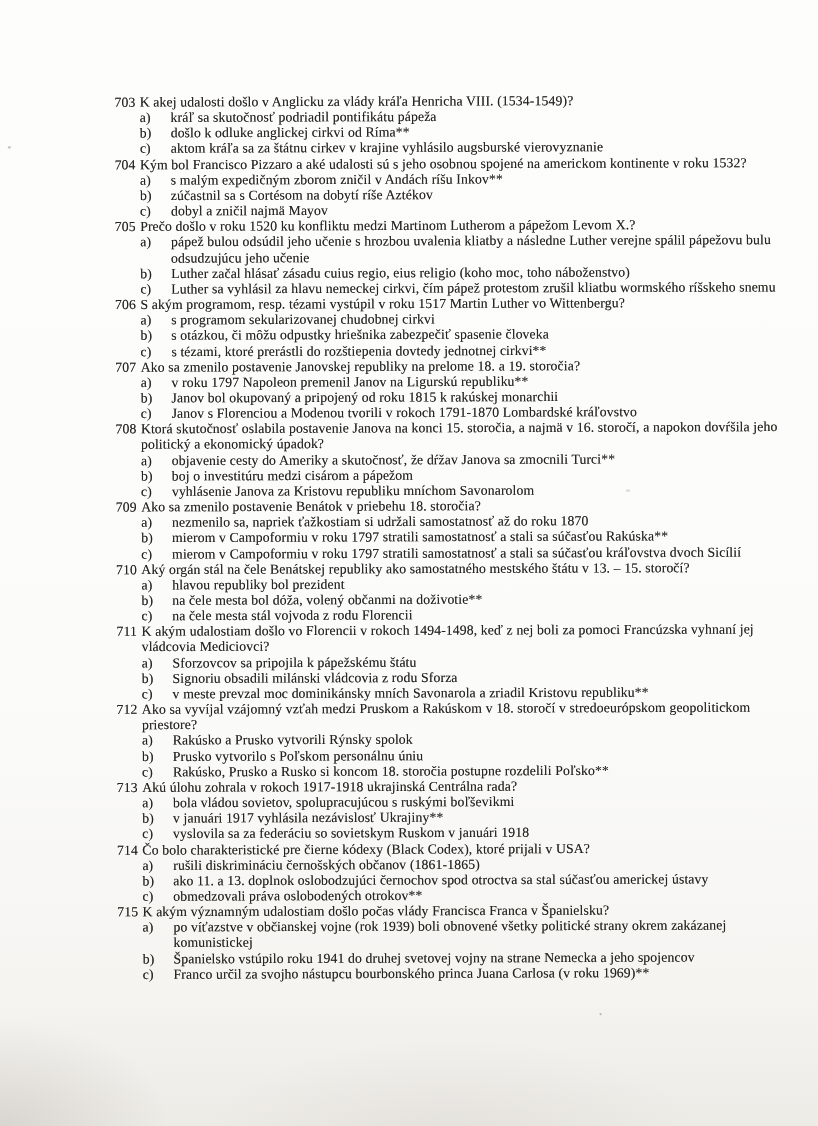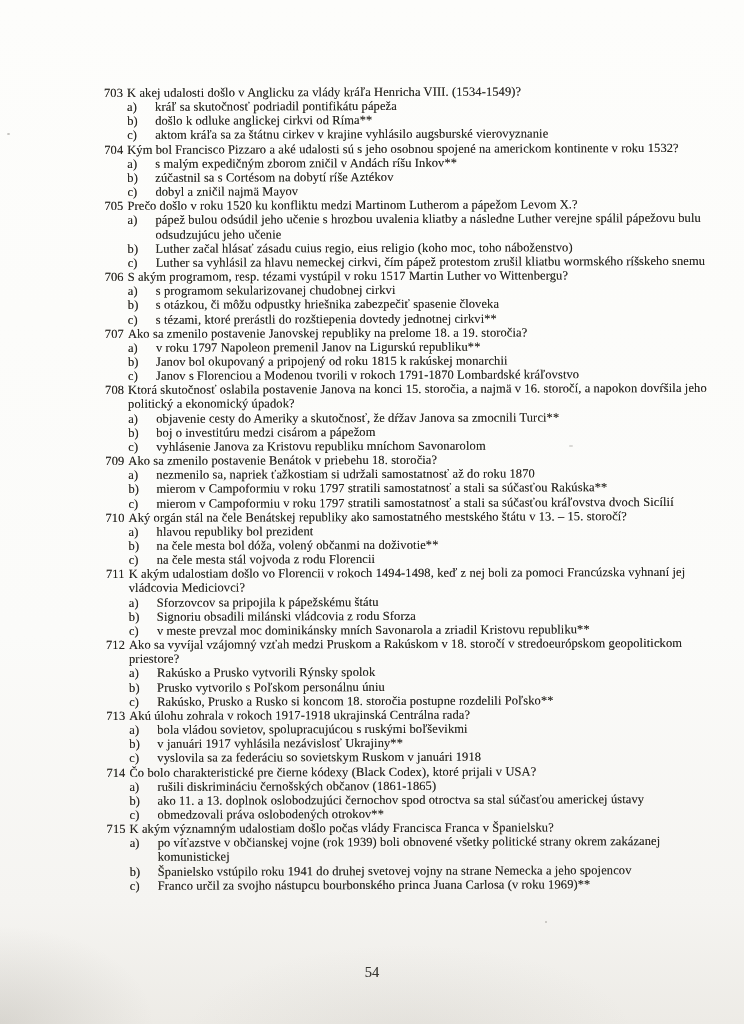--- a/index.html
+++ b/index.html
@@ -157,16 +157,13 @@
         <div class="option"><span class="o-letter">b)</span><span class="o-text">Španielsko vstúpilo roku 1941 do druhej svetovej vojny na strane Nemecka a jeho spojencov</span></div>
         <div class="option"><span class="o-letter">c)</span><span class="o-text">Franco určil za svojho nástupcu bourbonského princa Juana Carlosa (v roku 1969)**</span></div>
       </div>
     </main>
 
   <div class="speck speck-1"></div>
   <div class="speck speck-2"></div>
   <div class="speck speck-3"></div>
   <div class="speck speck-4"></div>
 
-  <footer class="page-footer">
-    <span class="page-num">54</span>
-  </footer>
 </div>
 
 </body></html>

